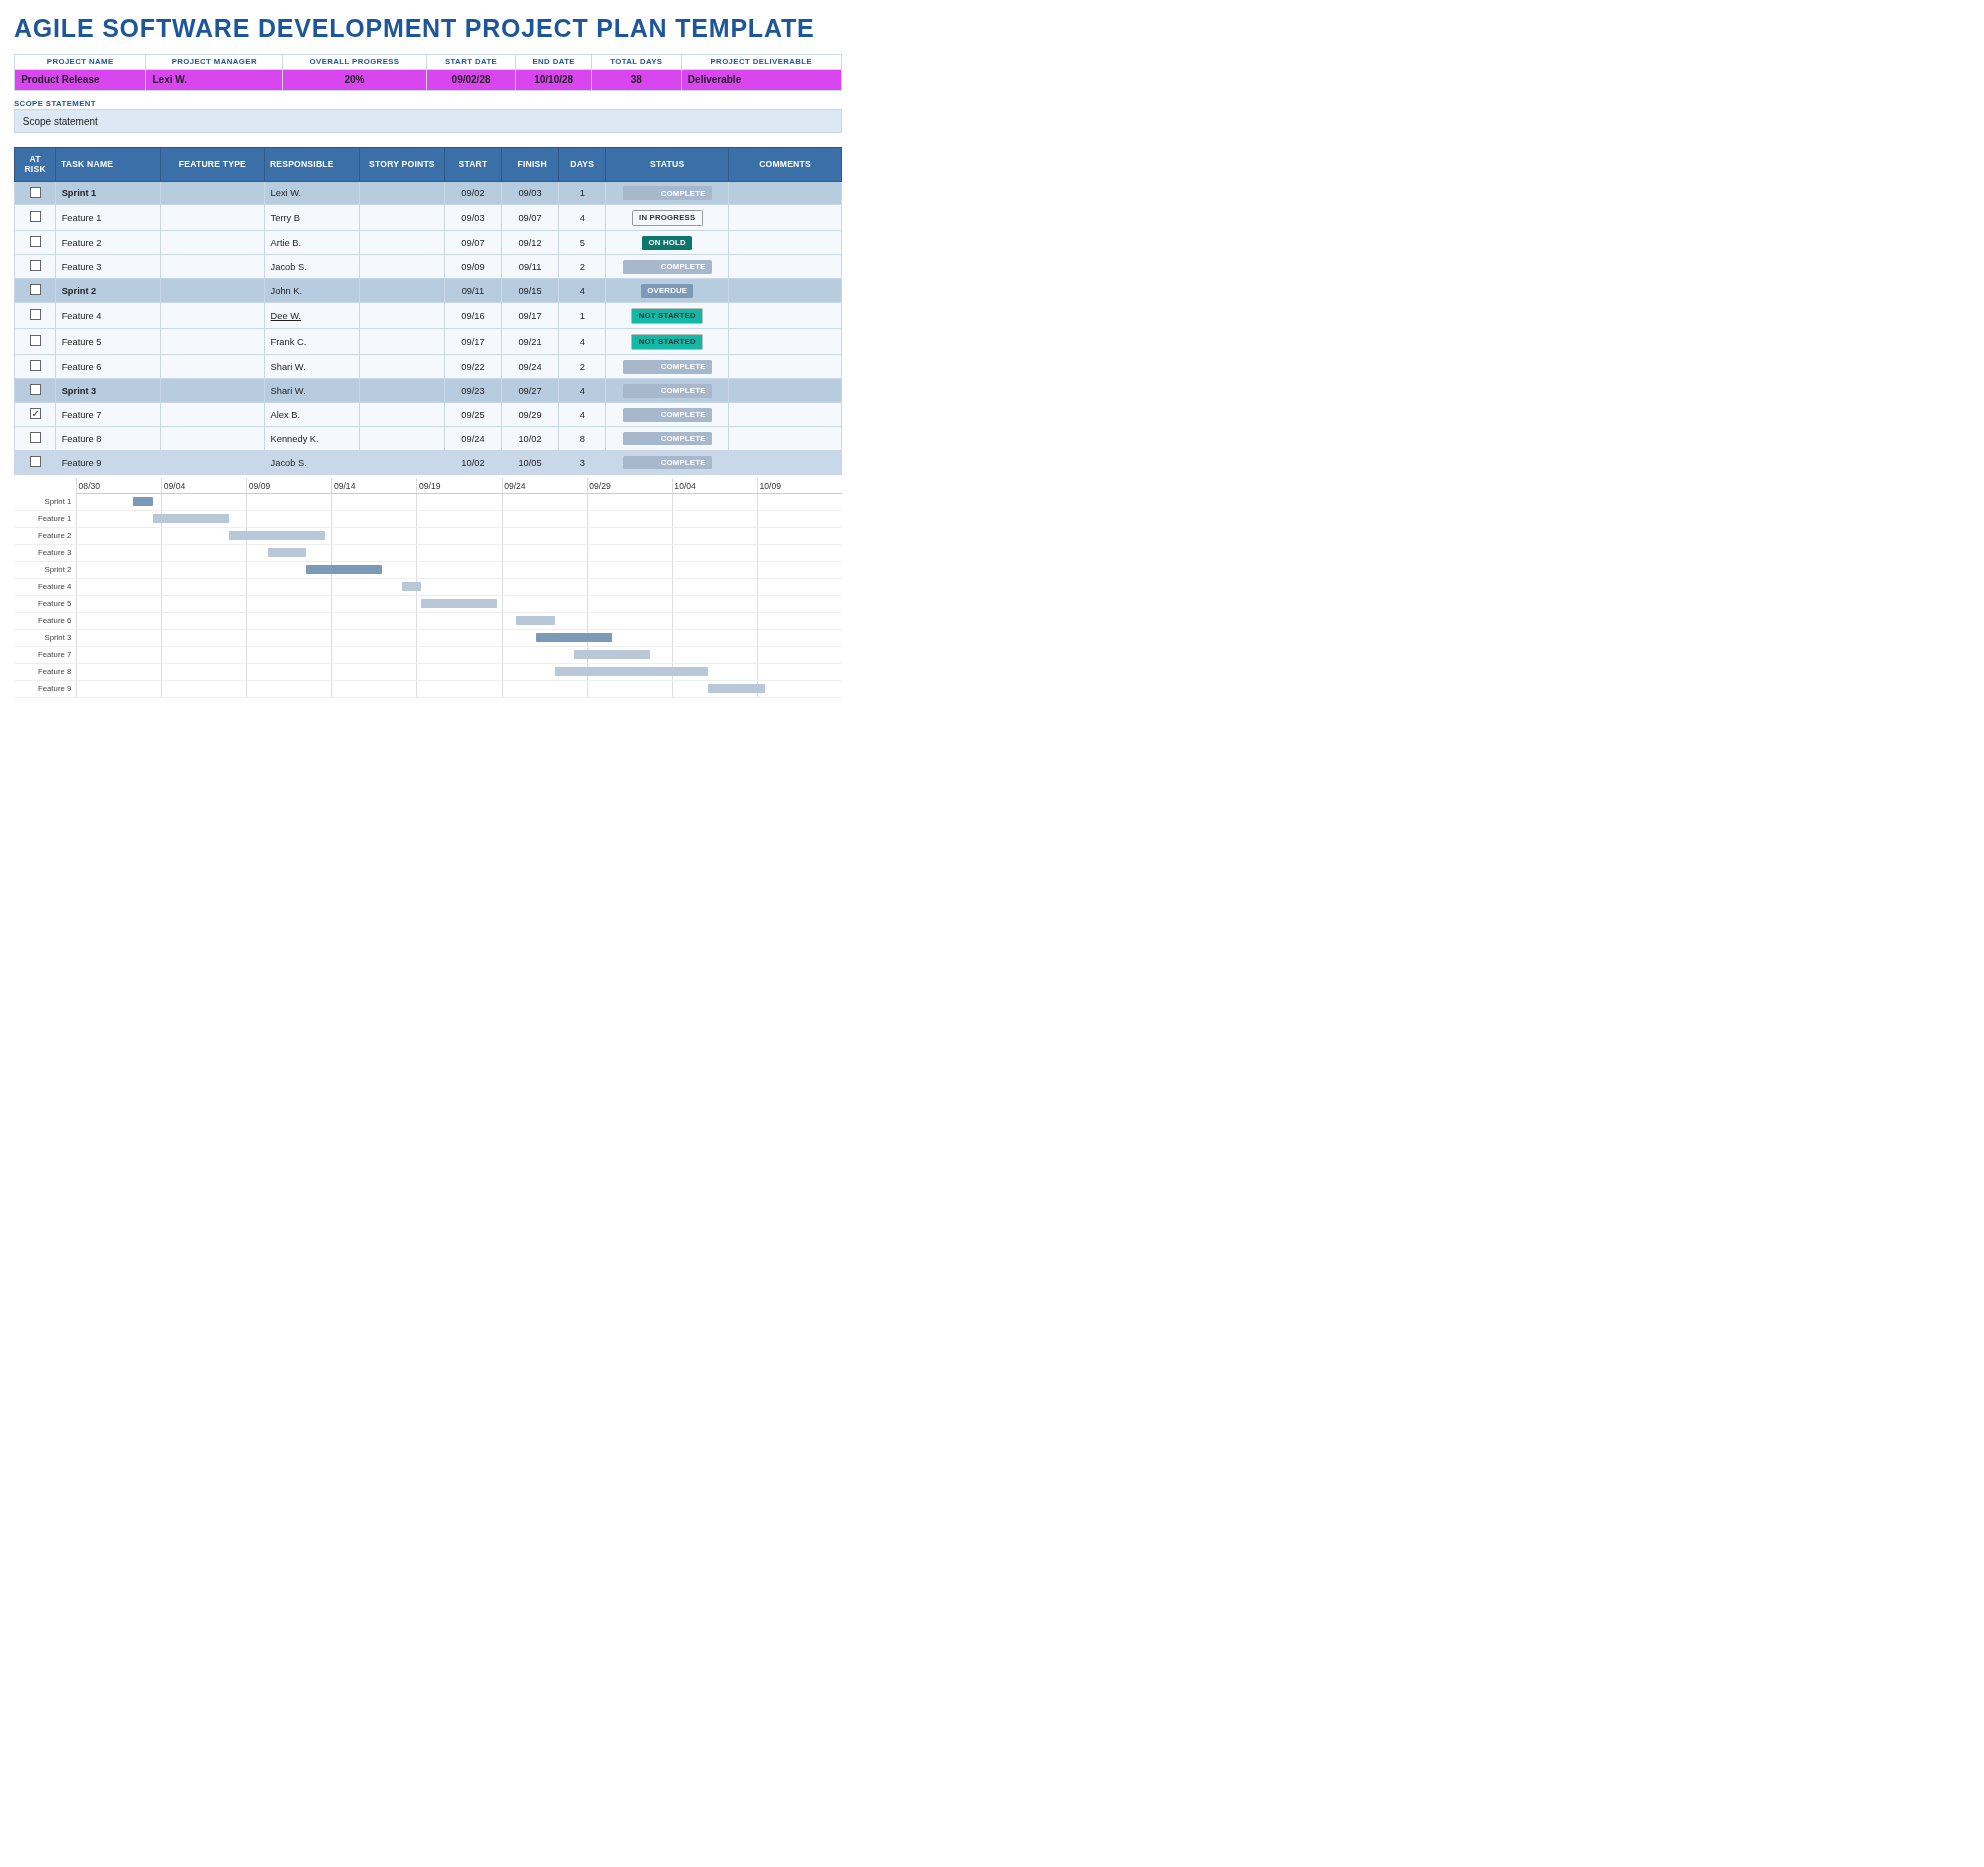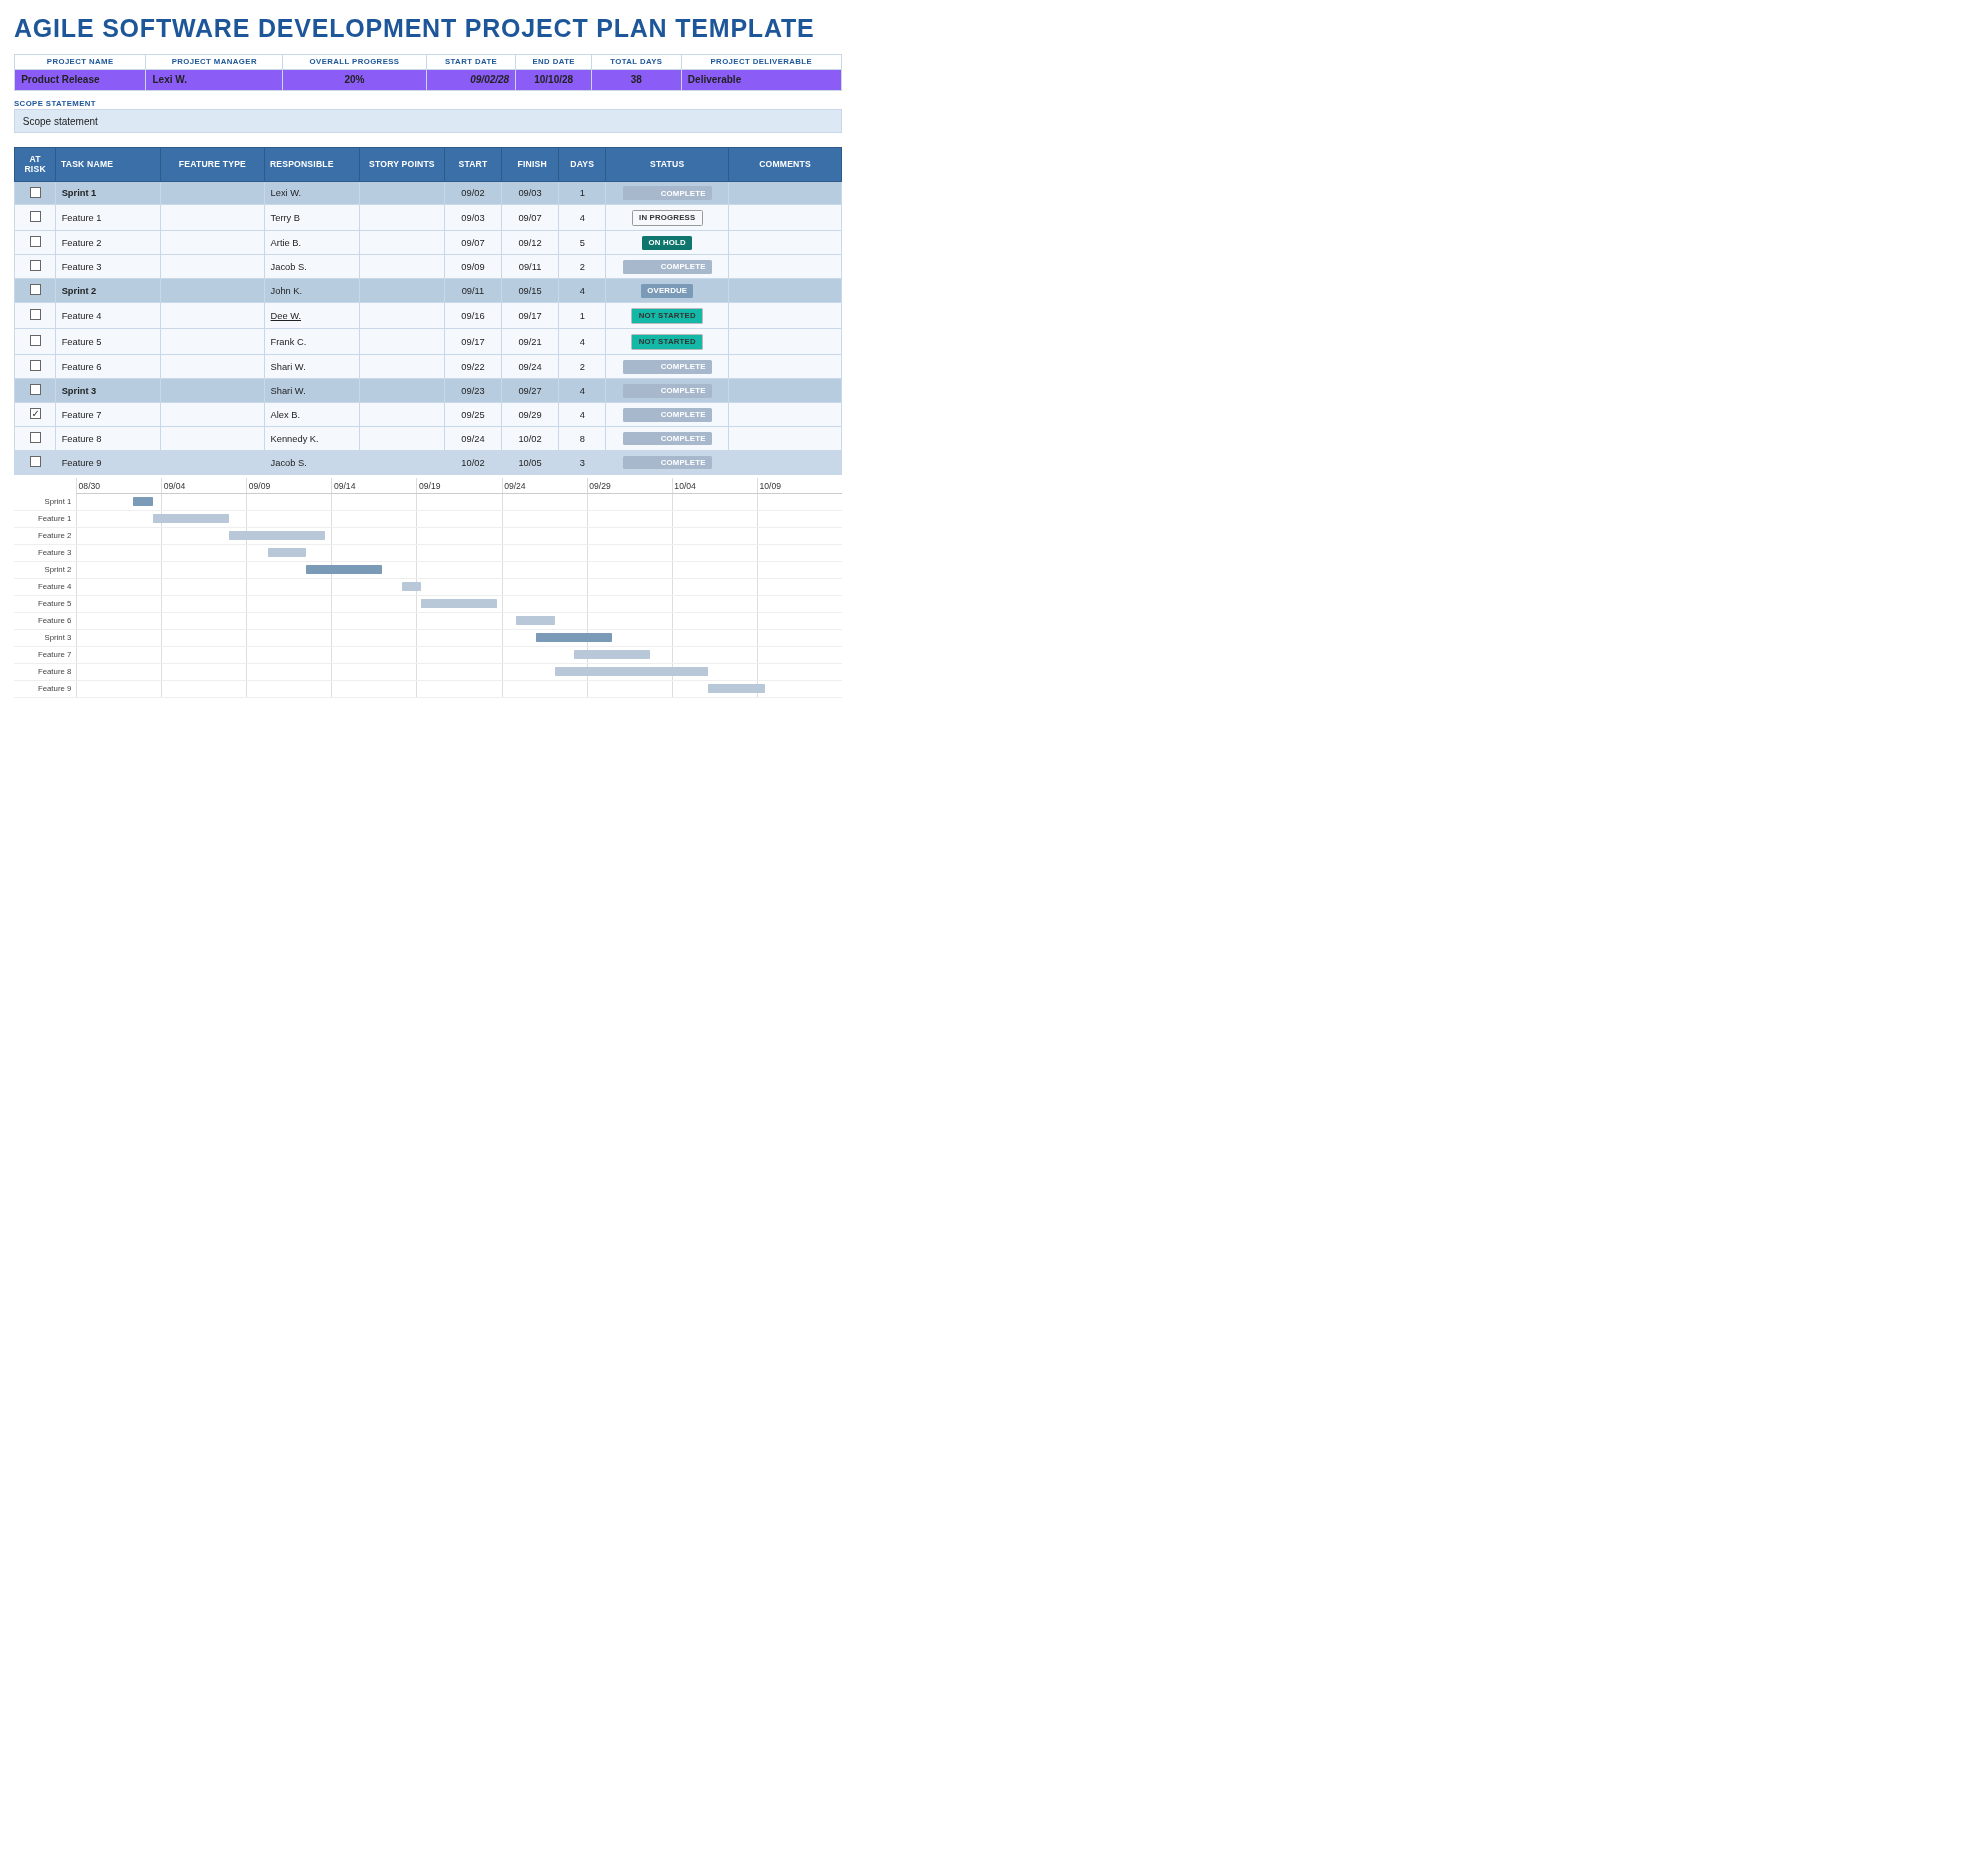--- a/index.html
+++ b/index.html
@@ -33,21 +33,21 @@
       font-size: 7.8px;
       text-transform: uppercase;
       padding: 2.3px 4.7px;
       letter-spacing: 0.4px;
       background: #fff;
       border: 0.8px solid #c8d8e8;
     }
     .project-info-table td {
       padding: 4.7px 6.2px;
       border: 0.8px solid #c8d8e8;
-      background: #8b5cf6;
+      background: #d946ef;
       font-size: 10px;
       font-weight: 600;
       color: #222;
     }
 
     
     .scope-label {
       color: #1e5799;
       font-size: 7.8px;
       font-weight: 700;
@@ -217,21 +217,21 @@
       <th>END DATE</th>
       <th>TOTAL DAYS</th>
       <th>PROJECT DELIVERABLE</th>
     </tr>
   </thead>
   <tbody>
     <tr>
       <td>Product Release</td>
       <td>Lexi W.</td>
       <td style="text-align:center;">20%</td>
-      <td style="text-align:right;font-style:italic;">09/02/28</td>
+      <td style="text-align:center;">09/02/28</td>
       <td style="text-align:center;">10/10/28</td>
       <td style="text-align:center;">38</td>
       <td>Deliverable</td>
     </tr>
   </tbody>
 </table>
 
 <div class="scope-label">SCOPE STATEMENT</div>
 <div class="scope-box">Scope statement</div>
 

